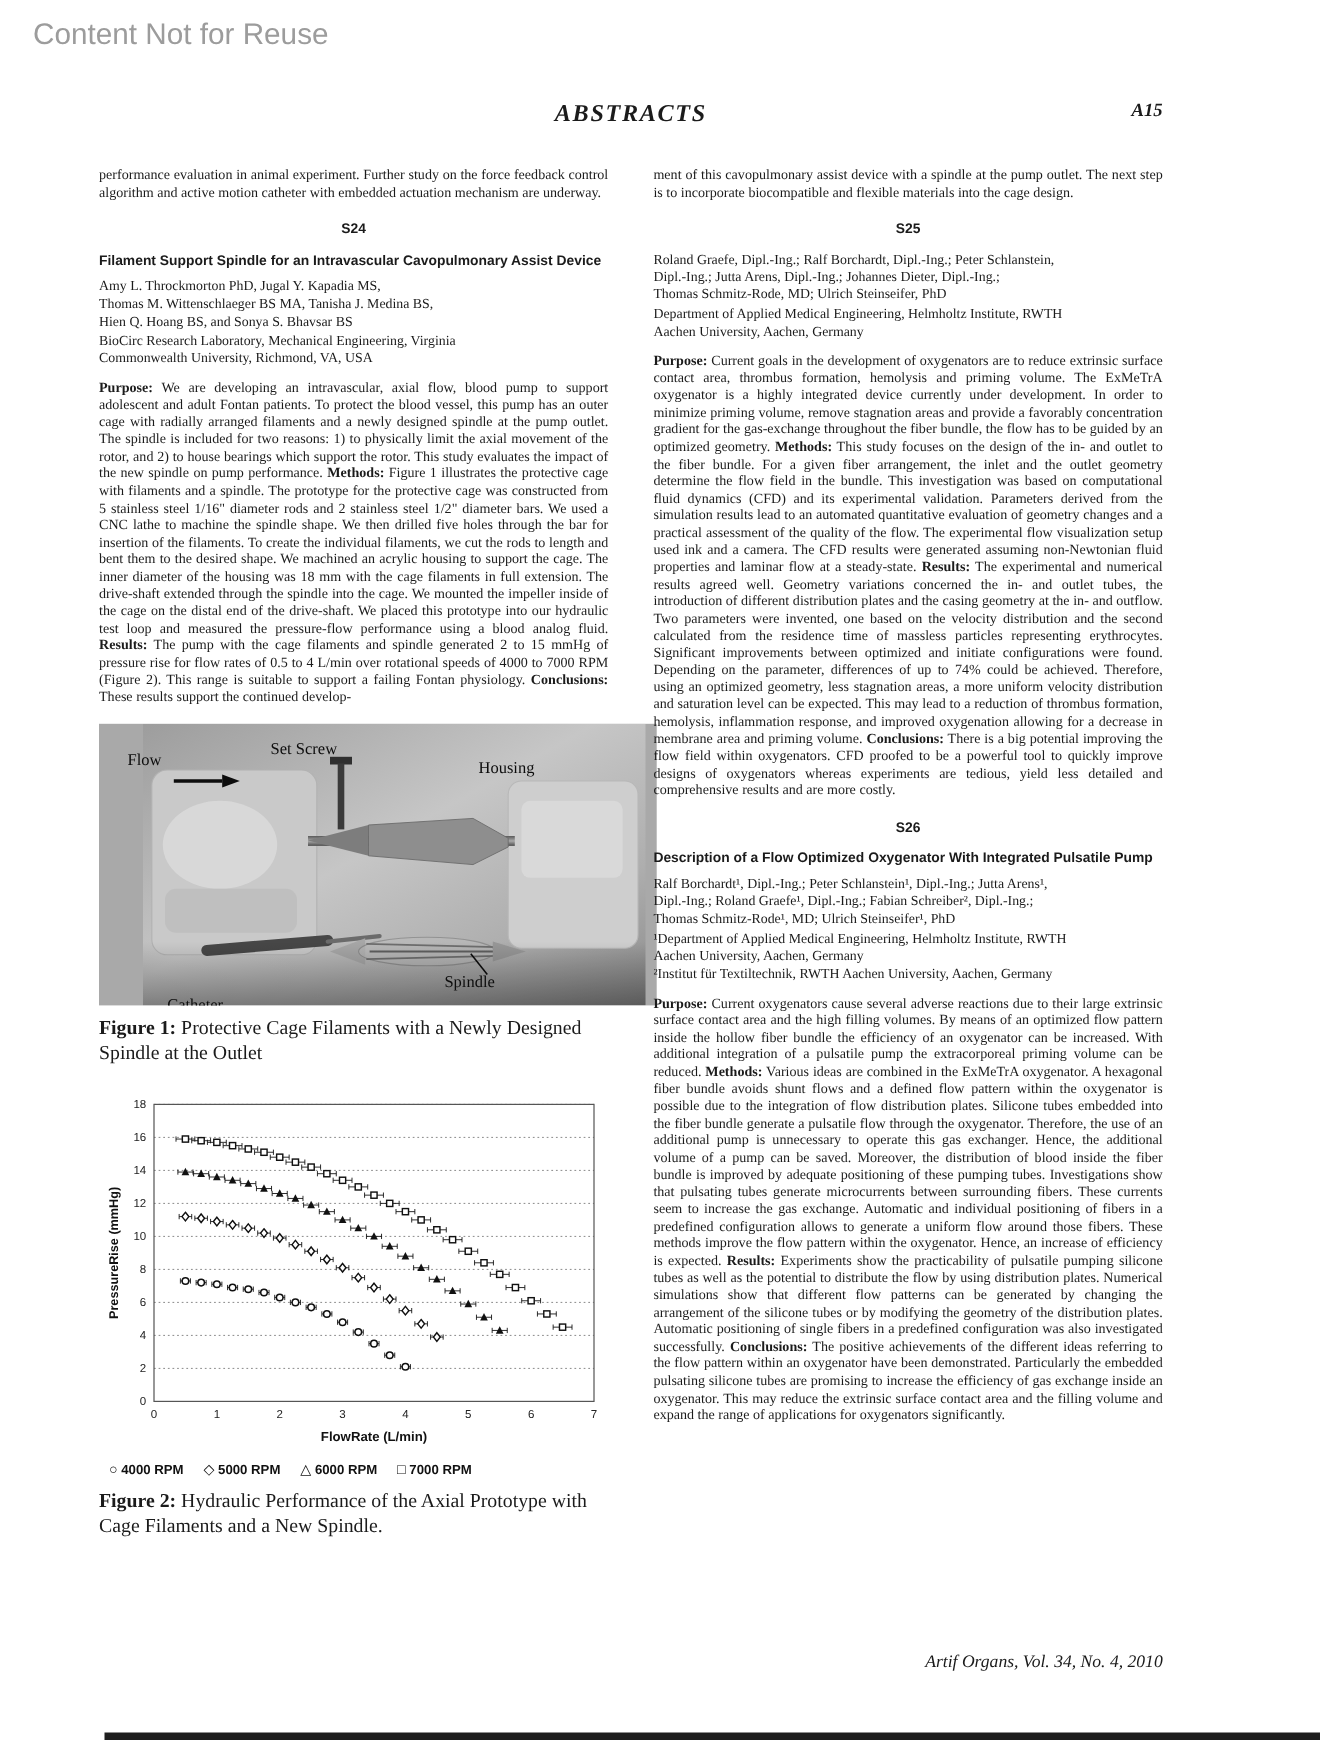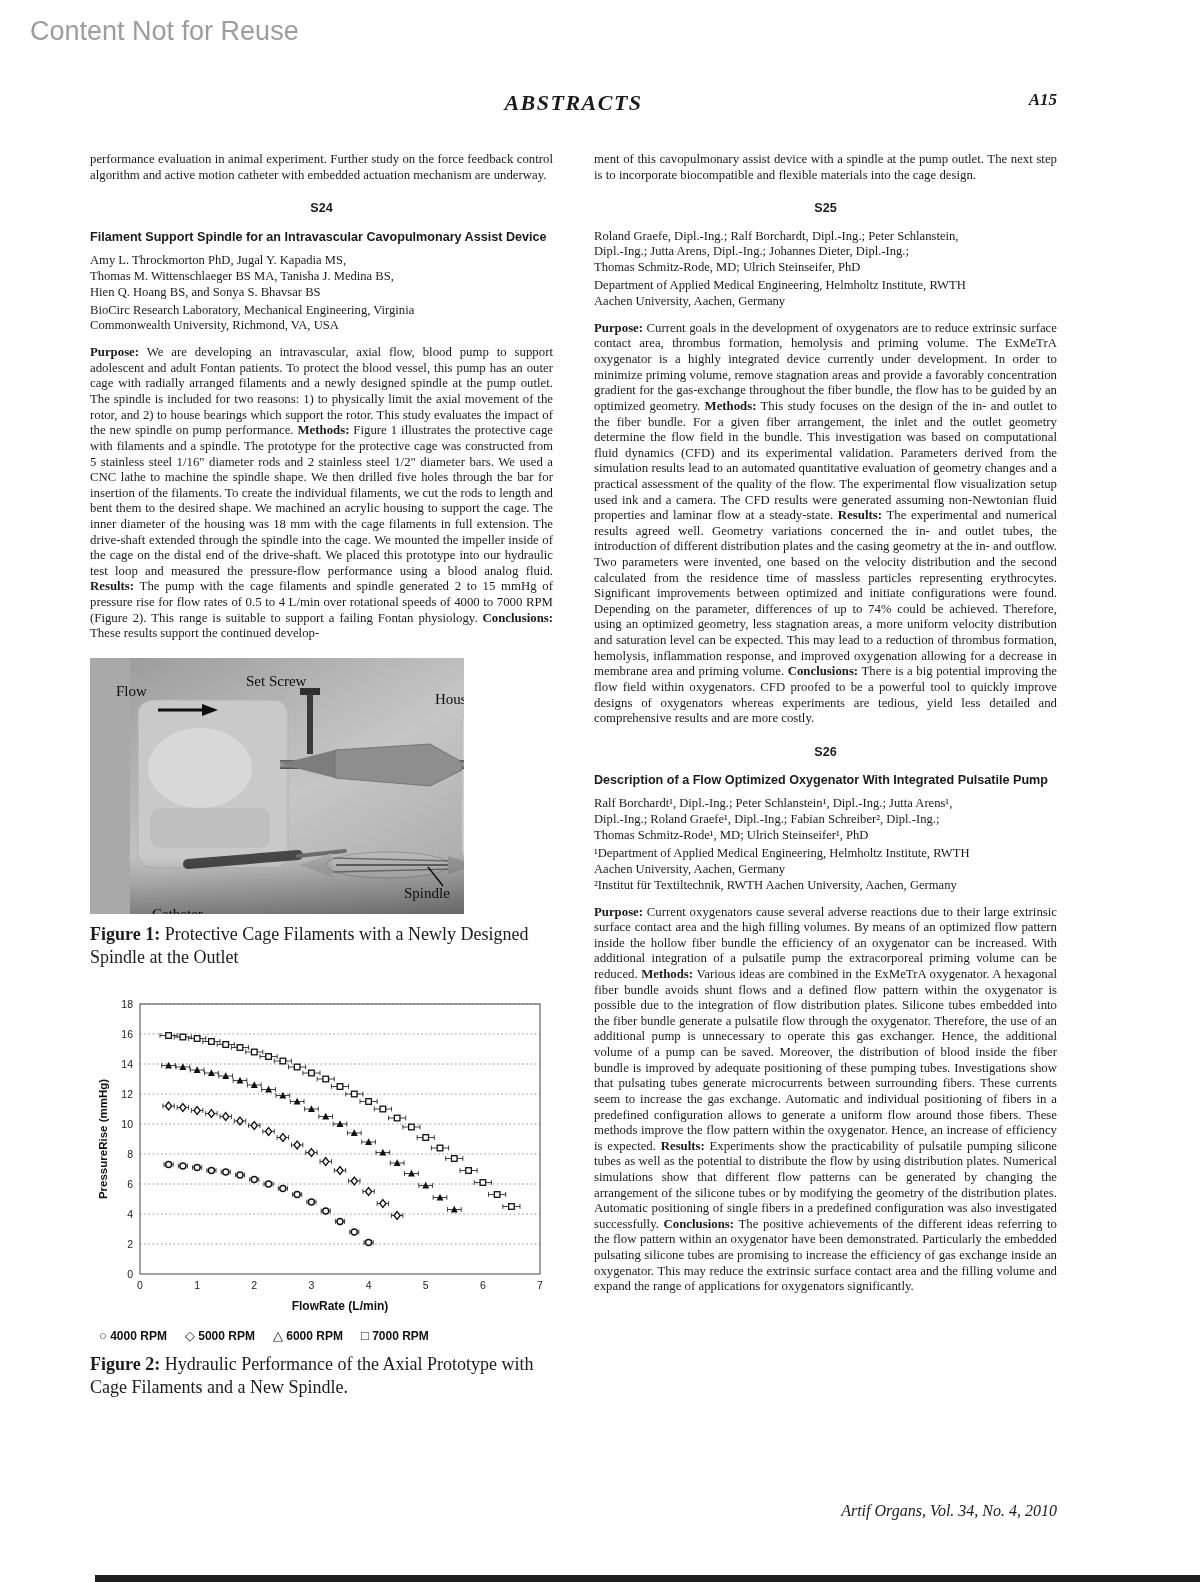--- a/index.html
+++ b/index.html
@@ -22,21 +22,21 @@
   .section-number { text-align:center; font-weight:bold; font-size:12.6px; margin:18px 0 12px;
                     font-family:"Liberation Sans", sans-serif; }
   .abs-title { font-family:"Liberation Sans", sans-serif; font-weight:bold; font-size:12.6px;
                line-height:1.3; text-align:left; }
   .authors { margin-top:8px; font-size:12.6px; line-height:1.26; white-space:pre-line; text-align:left; }
   .affiliation { margin-top:2px; font-size:12.6px; line-height:1.26; white-space:pre-line; text-align:left; }
   .abs-body { margin-top:11px; }
   .abs-body b { font-family:"Liberation Serif", serif; }
 
   .figure-block { margin-top:16px; }
-  .photo { position:relative; width:374px; height:256px; background:#a9a9a9; overflow:hidden;padding-left:40px; }
+  .photo { position:relative; width:507px; height:256px; background:#a9a9a9; overflow:hidden;padding-left:40px; }
   .photo svg { display:block; }
   .photo-label { position:absolute; font-size:15px; color:#0d0d0d; font-family:"Liberation Serif", serif; }
   .fig-caption { margin-top:9px; font-size:18px; line-height:1.3; text-align:left; }
 
   .chart-wrap { margin-top:24px; text-align:center; }
   .chart-svg { font-family:"Liberation Sans", sans-serif; }
   .legend-row { margin-top:0px; text-align:left; font-family:"Liberation Sans", sans-serif;
                 font-weight:bold; font-size:12px; color:#111; }
   .legend-item { margin:0 9px; white-space:nowrap; }
   .legend-glyph { font-weight:normal; font-size:13px; }

